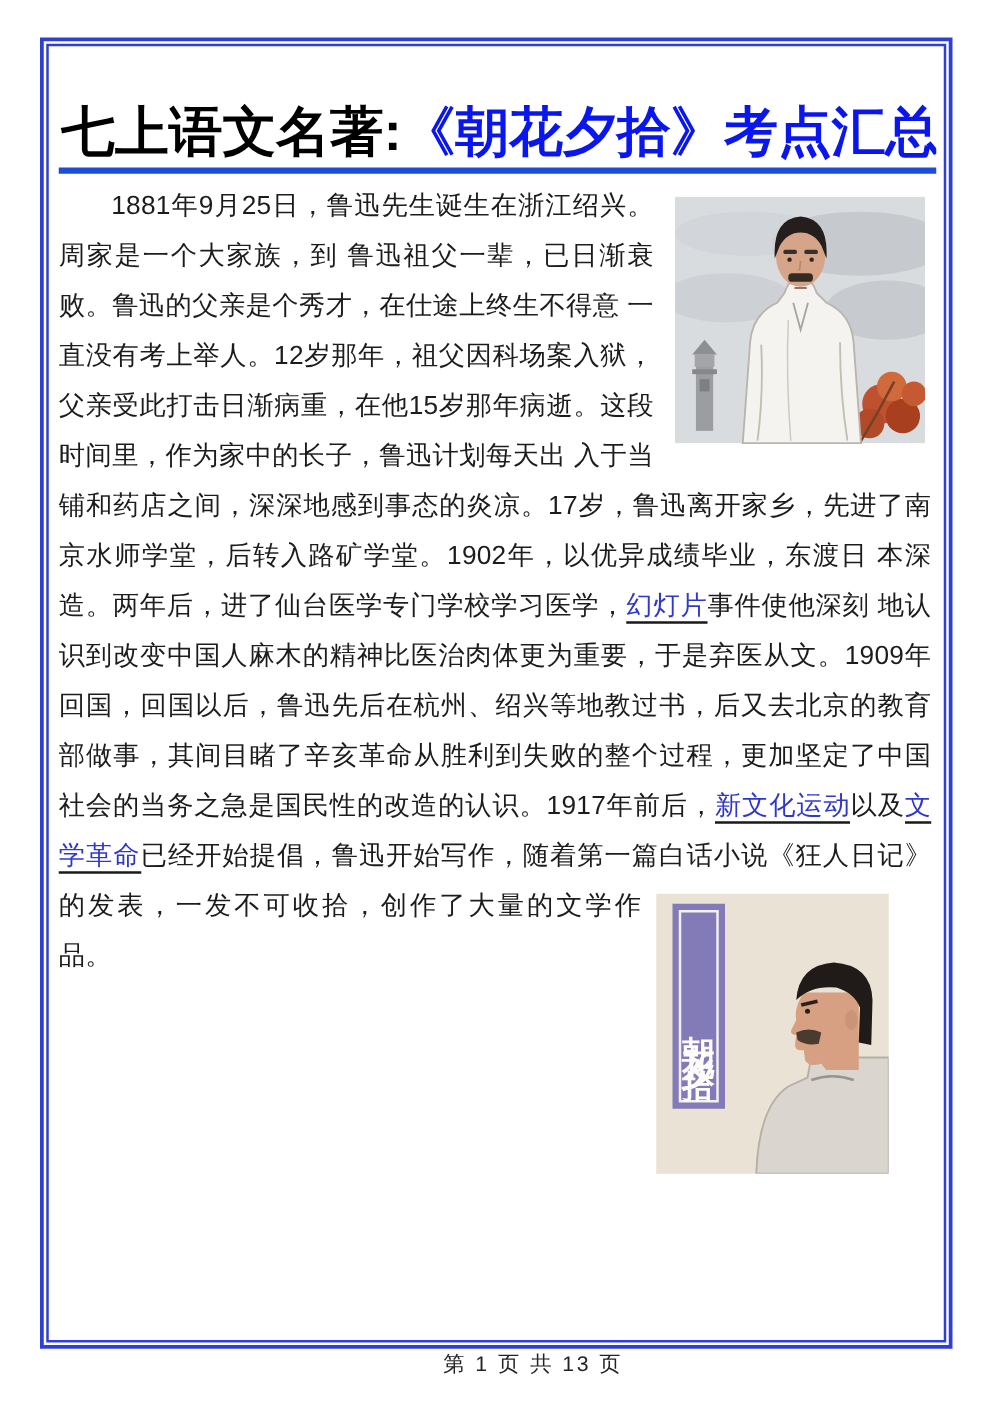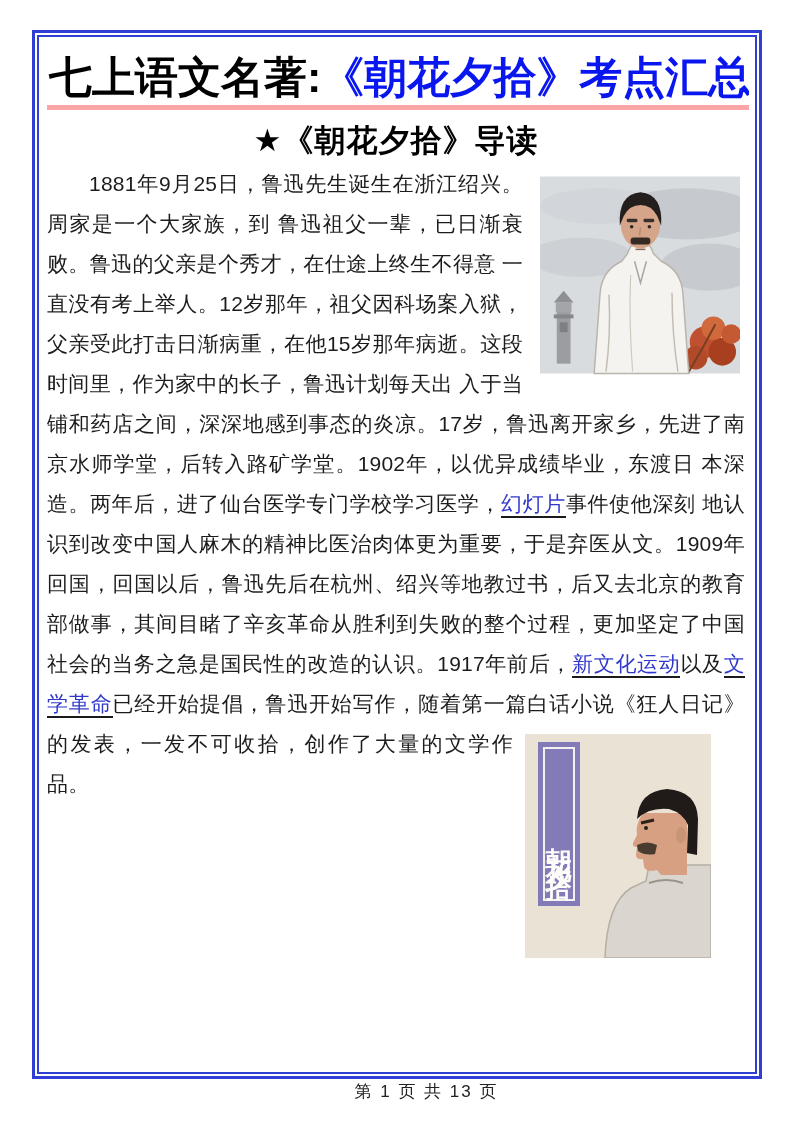--- a/index.html
+++ b/index.html
@@ -17,22 +17,23 @@
     position:absolute;inset:2px;border:2px solid #2f3fd3;
   }
   .content{
     position:absolute;left:39px;top:39px;width:710px;height:1030px;
     padding:0 4px 0 8px;box-sizing:border-box;overflow:hidden;
   }
   
   .title-row{text-align:center;margin:14px 0 6px;}
   .doc-title{
     display:inline-block;font-size:43px;font-weight:bold;line-height:1.15;
-    letter-spacing:0px;border-bottom:5px solid #fca5a5;padding:0 2px 3px;
+    letter-spacing:0px;border-bottom:5px solid #1d4ed8;padding:0 2px 3px;
     white-space:nowrap;
+    margin-top:29px;
   }
   .title-black{color:#000;}
   .title-blue{color:#0a16ee;}
   .subtitle{
     text-align:center;font-size:31px;font-weight:bold;color:#000;
     margin:10px 0 2px;letter-spacing:1px;
   }
   
   .sec-heading{
     color:#1515d0;font-size:24px;font-weight:bold;margin:16px 0 10px;
@@ -85,21 +86,20 @@
 <div class="page-border">
   <div class="page-border-inner"></div>
 </div>
 
 <div class="content">
 
   <div class="title-row">
     <span class="doc-title"><span class="title-black">七上语文名著:</span><span class="title-blue">《朝花夕拾》考点汇总</span></span>
   </div>
 
-  <div class="subtitle">★《朝花夕拾》导读</div>
 
 
   <p class="body-para">
     
     <span class="portrait-frame">
       <svg viewBox="0 0 203 200">
         <rect x="0" y="0" width="203" height="200" fill="#d9dcdf"></rect>
         <ellipse cx="150" cy="38" rx="72" ry="26" fill="#c6cacf"></ellipse>
         <ellipse cx="42" cy="82" rx="52" ry="20" fill="#cdd1d5"></ellipse>
         <ellipse cx="172" cy="92" rx="50" ry="24" fill="#c2c6cb" opacity="0.8"></ellipse>

